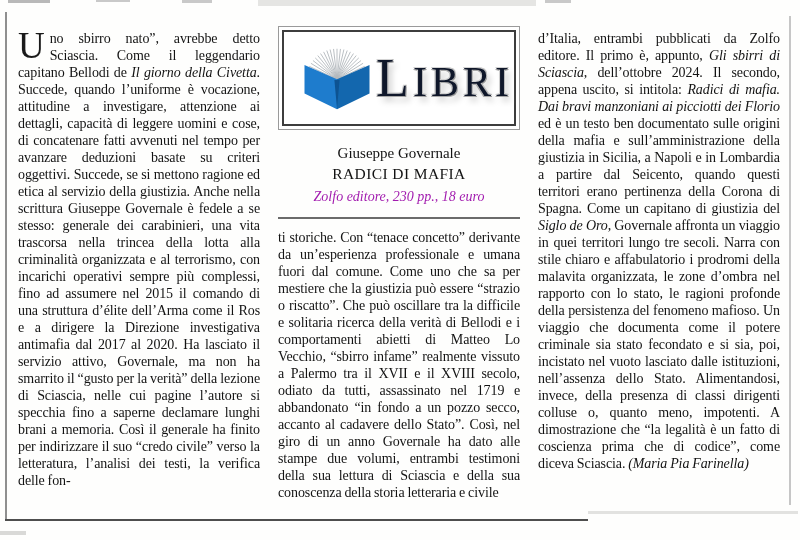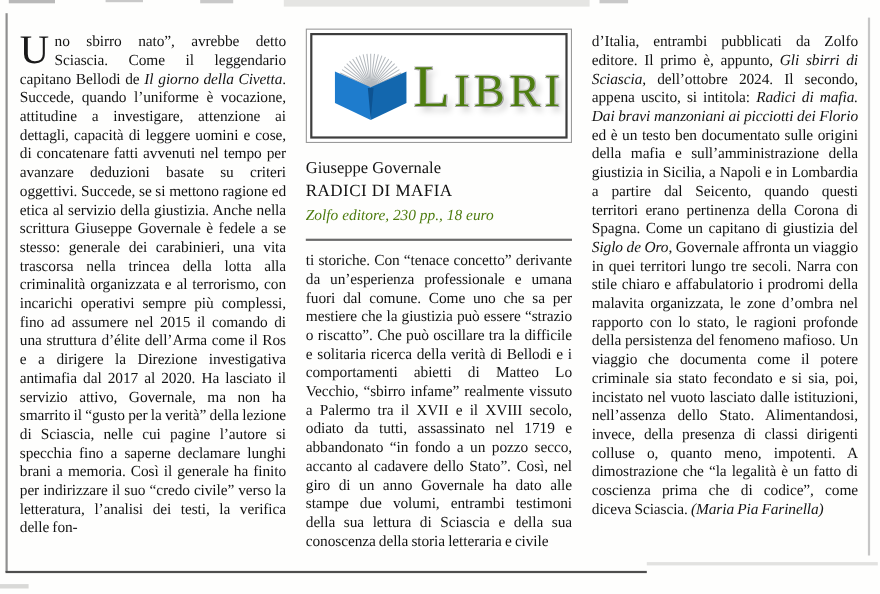--- a/index.html
+++ b/index.html
@@ -36,30 +36,30 @@
   
   .libri-box { border:1px solid #9a9a9a; padding:3px; margin-top:-4px; background:#fff; }
   .libri-box-inner {
     border:2px solid #3d3d3d; height:92px;
     display:flex; align-items:center; background:#fff;
   }
   .book-icon { margin-left:14px; flex:0 0 auto; }
   .book-icon line { stroke:#b3b8bd; stroke-width:1.4; }
   .libri-title {
     flex:1; text-align:center; font-size:42px; line-height:1;
-    letter-spacing:4px; color:#4d7c0f; font-weight:400; margin-right:6px;
+    letter-spacing:4px; color:#0f172a; font-weight:400; margin-right:6px;
     text-shadow:-1px -1px 0 #d2d2d2, 1px -1px 0 #bdbdbd,
                 -1px 1px 0 #a8a8a8, 1px 1px 0 #9a9a9a, 4px 5px 6px #cccccc;
   }
   .libri-title::first-letter { font-size:54px; }
 
-  .book-info { margin-top:15px; }
+  .book-info { text-align:center; margin-top:15px; }
   .book-author { font-size:15px; margin:0 0 3px; }
   .book-title  { font-size:15.5px; font-weight:normal; letter-spacing:0.4px; margin:0 0 6px; }
-  .book-edition{ font-size:14px; font-style:italic; color:#4d7c0f; margin:0; }
+  .book-edition{ font-size:14px; font-style:italic; color:#a21caf; margin:0; }
   .info-rule { border:0; border-top:2px solid #6b6b6b; margin:12px 0 10px; }
 </style>
 </head>
 <body>
 
 <div class="page">
 
   <div class="artifact a1"></div>
   <div class="artifact a2"></div>
   <div class="artifact a3"></div>

